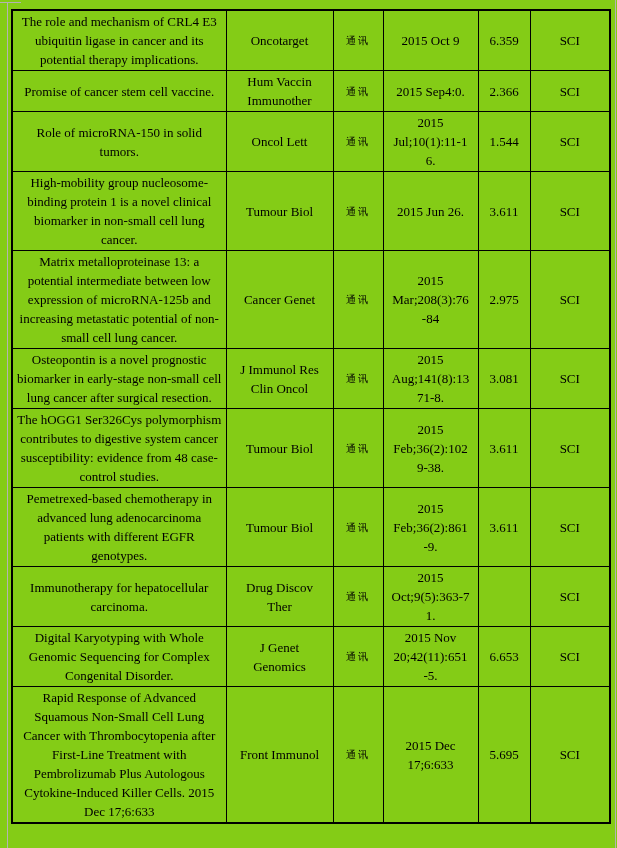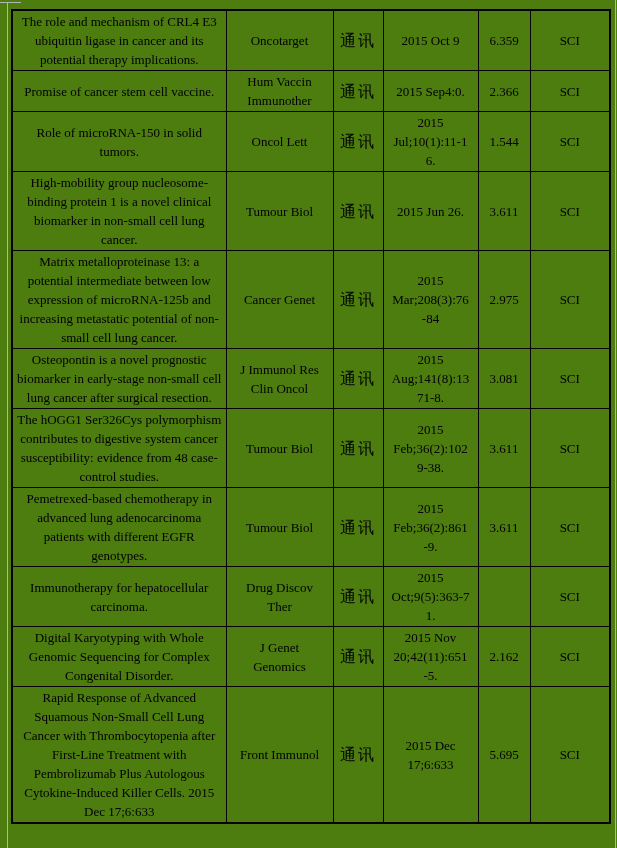--- a/index.html
+++ b/index.html
@@ -4,21 +4,21 @@
 <style>
   html, body {
     margin: 0;
     padding: 0;
     background: #ffffff;
   }
   .page {
     position: relative;
     width: 617px;
     height: 848px;
-    background: #4d7c0f;
+    background: #84cc16;
     overflow: hidden;
     font-family: "Liberation Serif", serif;
     color: #000000;
   }
   
   .guide {
     position: absolute;
     background: #b3b3b3;
   }
   .guide-left-v   { left: 7px;  top: 2px; width: 1px; height: 846px; }
@@ -38,21 +38,21 @@
     border: 1.5px solid #000000;
     text-align: center;
     vertical-align: middle;
     font-size: 13px;
     line-height: 19px;
     padding: 1px 3px;
     overflow: hidden;
     word-wrap: break-word;
   }
   td.c-journal, td.c-date { white-space: pre-line; }
-  td.c-role { font-size: 16px; letter-spacing: 2px; }
+  td.c-role { font-size: 10px; letter-spacing: 2px; }
   col.w-title   { width: 214px; }
   col.w-journal { width: 107px; }
   col.w-role    { width: 50px;  }
   col.w-date    { width: 95px;  }
   col.w-if      { width: 52px;  }
   col.w-index   { width: 80px;  }
 </style>
 </head>
 <body>
 
@@ -171,21 +171,21 @@
         </tr>
 
         <tr>
           <td class="c-title">Digital Karyotyping with Whole Genomic Sequencing for Complex Congenital Disorder.</td>
           <td class="c-journal">J Genet
 Genomics</td>
           <td class="c-role">通讯</td>
           <td class="c-date">2015 Nov
 20;42(11):651
 -5.</td>
-          <td class="c-if">2.162</td>
+          <td class="c-if">6.653</td>
           <td class="c-index">SCI</td>
         </tr>
 
         <tr>
           <td class="c-title">Rapid Response of Advanced Squamous Non-Small Cell Lung Cancer with Thrombocytopenia after First-Line Treatment with Pembrolizumab Plus Autologous Cytokine-Induced Killer Cells. 2015 Dec 17;6:633</td>
           <td class="c-journal">Front Immunol</td>
           <td class="c-role">通讯</td>
           <td class="c-date">2015 Dec
 17;6:633</td>
           <td class="c-if">5.695</td>

